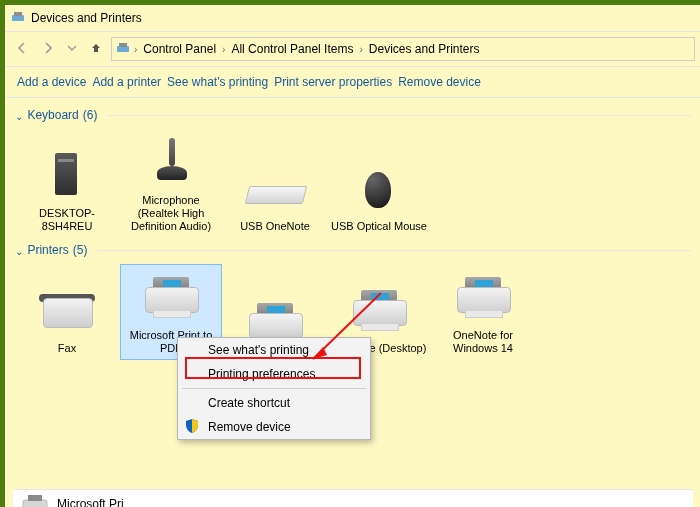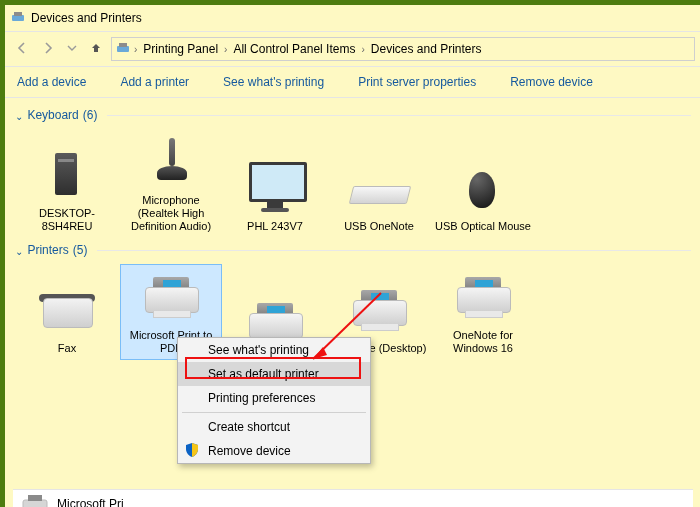--- a/index.html
+++ b/index.html
@@ -6,21 +6,21 @@
   .frame{border:5px solid #4d7c0f;width:696px;height:503px;position:relative;overflow:hidden;background:#fef9c3}
   .titlebar{display:flex;align-items:center;height:26px;padding:0 6px;border-bottom:1px solid #e5e5e5}
   .titlebar .icon{margin-right:6px}
   .titlebar .title{font-size:12px}
   .navrow{display:flex;align-items:center;height:30px;padding:2px 6px;gap:4px;border-bottom:1px solid #e5e5e5}
   .nav-btn{color:#9a9a9a;padding:2px 4px}
   .nav-btn.up{color:#555}
   .path{display:flex;align-items:center;border:1px solid #cfcfcf;height:22px;flex:1;padding:0 4px;gap:4px}
   .chev{color:#6a6a6a;font-size:10px}
   .crumb{white-space:nowrap;padding:0 2px}
-  .toolbar{display:flex;align-items:flex-end;gap:34px;padding:8px 12px;border-bottom:1px solid #e5e5e5}
+  .toolbar{display:flex;align-items:flex-end;gap:6px;padding:8px 12px;border-bottom:1px solid #e5e5e5}
   .tlink{color:#15599e}
   .content{padding:6px 10px;height:calc(100% - 26px - 34px - 35px);overflow:hidden;position:relative}
   .group-header{display:flex;align-items:center;gap:4px;color:#15599e;margin:4px 0 2px 0}
   .group-header .chv{font-size:10px;transform:translateY(1px)}
   .group-header .line{flex:1;height:1px;background:#e8e8e8;margin-left:6px}
   .grid{display:flex;flex-wrap:wrap;align-items:flex-end;padding-top:4px}
   .item{width:96px;text-align:center;font-size:11px;line-height:13px;padding:4px 2px;margin:2px;word-wrap:break-word}
   .item.selected{background:#cde8ff;outline:1px solid #7abdf7}
   .ico{width:64px;height:56px;margin:0 auto 4px auto;position:relative}
 
@@ -91,21 +91,21 @@
         </svg>
     </span>
     <div class="path" data-interactable="true">
       <span data-interactable="false">
         <svg width="14" height="14" viewBox="0 0 14 14">
             <rect x="1" y="5" width="12" height="6" rx="1" fill="#6aa9d8"></rect>
             <rect x="3" y="2" width="8" height="4" fill="#8c8c8c"></rect>
           </svg>
       </span>
       <span class="chev" data-interactable="true">›</span>
-      <span class="crumb" data-interactable="true">Printing Panel</span>
+      <span class="crumb" data-interactable="true">Control Panel</span>
       <span class="chev" data-interactable="true">›</span>
       <span class="crumb" data-interactable="true">All Control Panel Items</span>
       <span class="chev" data-interactable="true">›</span>
       <span class="crumb" data-interactable="true">Devices and Printers</span>
     </div>
   </div>
 
   <div class="toolbar" data-interactable="false">
     <span class="tlink" data-interactable="true">Add a device</span>
     <span class="tlink" data-interactable="true">Add a printer</span>
@@ -131,28 +131,20 @@
         <div data-interactable="false">DESKTOP-8SH4REU</div>
       </div>
       <div class="item" data-interactable="true">
         <div class="ico mic" data-interactable="false">
             <div class="stem"></div>
             <div class="base"></div>
           </div>
         <div data-interactable="false">Microphone (Realtek High Definition Audio)</div>
       </div>
       <div class="item" data-interactable="true">
-        <div class="ico mon" data-interactable="false">
-            <div class="scr"></div>
-            <div class="std"></div>
-            <div class="ft"></div>
-          </div>
-        <div data-interactable="false">PHL 243V7</div>
-      </div>
-      <div class="item" data-interactable="true">
         <div class="ico kbd" data-interactable="false">
             <div class="k"></div>
           </div>
         <div data-interactable="false">USB OneNote</div>
       </div>
       <div class="item" data-interactable="true">
         <div class="ico mouse" data-interactable="false">
             <div class="m"></div>
           </div>
         <div data-interactable="false">USB Optical Mouse</div>
@@ -200,38 +192,37 @@
           </div>
         <div data-interactable="false">OneNote (Desktop)</div>
       </div>
       <div class="item" data-interactable="true">
         <div class="ico prn" data-interactable="false">
             <div class="top"></div>
             <div class="dsp"></div>
             <div class="body"></div>
             <div class="tray"></div>
           </div>
-        <div data-interactable="false">OneNote for Windows 16</div>
+        <div data-interactable="false">OneNote for Windows 14</div>
       </div>
     </div>
 
     <div class="status" data-interactable="false">
       <span data-interactable="false">
         <svg width="28" height="20" viewBox="0 0 28 20">
             <rect x="2" y="7" width="24" height="10" rx="2" fill="#d6d6d6" stroke="#bbb"></rect>
             <rect x="7" y="2" width="14" height="6" fill="#8a8a8a"></rect>
           </svg>
       </span>
       <span data-interactable="false">Microsoft Pri</span>
     </div>
   </div>
 
   <div class="ctx" data-interactable="false">
     <div class="row" data-interactable="true">See what's printing</div>
-    <div class="row hover" data-interactable="true">Set as default printer</div>
     <div class="row" data-interactable="true">Printing preferences</div>
     <hr data-interactable="false">
     <div class="row" data-interactable="true">Create shortcut</div>
     <div class="row" data-interactable="true">
       <span class="mic-ico" data-interactable="false">
         <svg width="16" height="16" viewBox="0 0 16 16">
             <path d="M8 1l6 2v4c0 4-3 7-6 8-3-1-6-4-6-8V3z" fill="#0b62c4"></path>
             <path d="M8 1l6 2v4c0 4-3 7-6 8z" fill="#f5c518"></path>
           </svg>
       </span>

